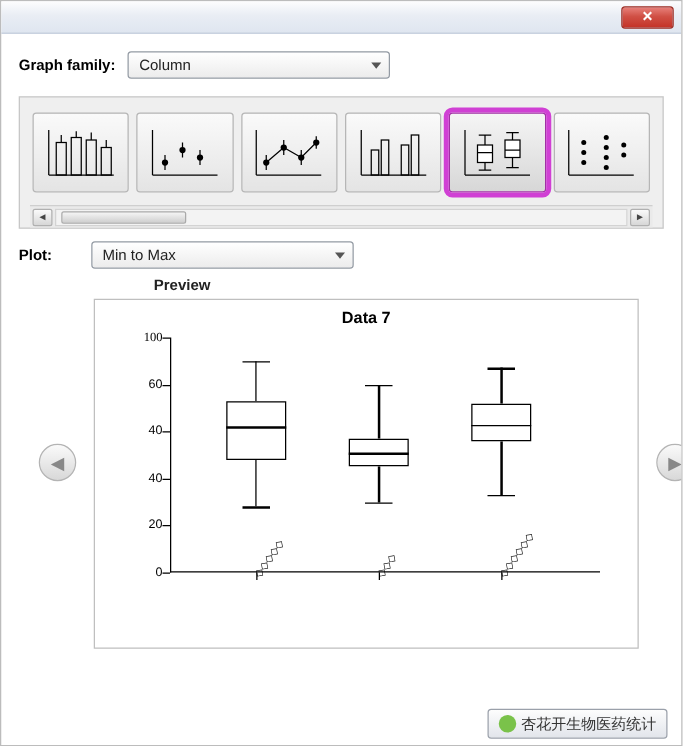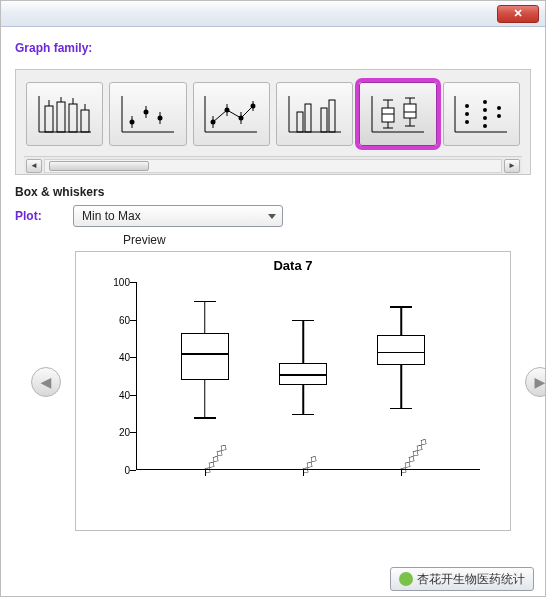--- a/index.html
+++ b/index.html
@@ -26,21 +26,21 @@
   .close-btn {
     width: 42px; height: 18px;
     background: linear-gradient(#e7807a,#d05045 45%,#c43328);
     border: 1px solid #9b2b22;
     border-radius: 3px;
     display:flex; align-items:center; justify-content:center;
     color:#fff; font-weight:bold; font-size:11px;
   }
   .content { padding: 14px 14px 6px 14px; }
   .row { display:flex; align-items:center; gap:10px; }
-  .label { font-weight:bold; color:#6d28d9; }
+  .label { font-weight:bold; color:#000000; }
   .select {
     border:1px solid #939aa3;
     background: linear-gradient(#fff,#ececec);
     border-radius: 3px;
     height: 22px;
     display:flex; align-items:center;
     padding: 0 6px 0 8px;
     min-width: 210px;
     font-size:12px;
     color:#222;
@@ -93,21 +93,21 @@
     font-size:8px;color:#444;
   }
   .hscroll .track { flex:1; height:14px; margin:0 2px; position:relative; background:#f3f3f3; border:1px solid #d3d3d3;}
   .hscroll .handle { position:absolute; left:4px; top:1px; width:100px; height:10px; background:linear-gradient(#f5f5f5,#cfcfcf); border:1px solid #aaa; border-radius:2px;}
   .subsection { margin-top:10px; }
   .subtitle { font-weight:bold; color:#222; margin-bottom:6px; }
   .preview-area {
     margin: 6px 20px 0 60px;
     position:relative;
   }
-  .preview-label { font-weight:normal; color:#222; margin-bottom:4px;padding-left:48px; }
+  .preview-label { font-weight:bold; color:#222; margin-bottom:4px;padding-left:48px; }
   .preview-box {
     border:1px solid #bfbfbf;
     background:#fff;
     height: 280px;
     position:relative;
   }
   .nav-circle {
     width:30px;height:30px;border-radius:50%;
     background:linear-gradient(#fafafa,#d8d8d8);
     border:1px solid #b4b4b4;
@@ -148,20 +148,24 @@
   <span class="spacer"></span>
   <div class="close-btn">
     <span>✕</span>
   </div>
 </div>
 
 <div class="content">
 
   <div class="row">
     <span class="label">Graph family:</span>
+    <div class="select">
+      <span>Column</span>
+      <span class="arrow"></span>
+    </div>
   </div>
 
   <div class="gallery-panel">
     <div class="thumbs" id="thumbs">
         <div class="thumb">
           <svg width="60" height="44" viewBox="0 0 60 44">
             <line x1="4" y1="4" x2="4" y2="40" stroke="#000"></line>
             <line x1="4" y1="40" x2="56" y2="40" stroke="#000"></line>
             <rect x="10" y="14" width="8" height="26" fill="none" stroke="#000"></rect>
             <rect x="22" y="10" width="8" height="30" fill="none" stroke="#000"></rect>
@@ -249,21 +253,20 @@
     <div class="hscroll">
       <div class="btn">◄</div>
       <div class="track">
         <div class="handle"></div>
       </div>
       <div class="btn">►</div>
     </div>
   </div>
 
   <div class="subsection">
-    <div class="subtitle">Box &amp; whiskers</div>
     <div class="row">
       <span class="label" style="width:48px">Plot:</span>
       <div class="select" style="min-width:210px">
         <span>Min to Max</span>
         <span class="arrow"></span>
       </div>
     </div>
   </div>
 
   <div class="preview-area">
@@ -283,21 +286,21 @@
           <div class="ytick-label" style="top: 188px;">0</div>
           <div class="ytick" style="top: 150.4px;"></div>
           <div class="ytick-label" style="top: 150.4px;">20</div>
           <div class="ytick" style="top: 112.8px;"></div>
           <div class="ytick-label" style="top: 112.8px;">40</div>
           <div class="ytick" style="top: 75.2px;"></div>
           <div class="ytick-label" style="top: 75.2px;">40</div>
           <div class="ytick" style="top: 37.6px;"></div>
           <div class="ytick-label" style="top: 37.6px;">60</div>
           <div class="ytick" style="top: 0px;"></div>
-          <div class="ytick-label" style="top: 0px;">100</div>
+          <div class="ytick-label" style="top: 0px; font-family: Liberation Serif, serif;">100</div>
           <div class="box" style="left: 44.8px; top: 0px; bottom: 0px;">
             <div class="wline" style="top:18.799999999999983px;height:31.960000000000008px"></div>
             <div class="wline" style="top:97.76px;height:37.59999999999998px"></div>
             <div class="cap" style="top:18.799999999999983px"></div>
             <div class="cap" style="top:135.35999999999999px"></div>
             <div class="rect" style="top:50.75999999999999px;height:47.000000000000014px"></div>
             <div class="med" style="top:71.44px"></div>
           </div>
           <div class="xtick" style="left: 68.8px;"></div>
           <div class="xtick-label" style="left: 64.8px;">◇◇◇◇◇</div>

